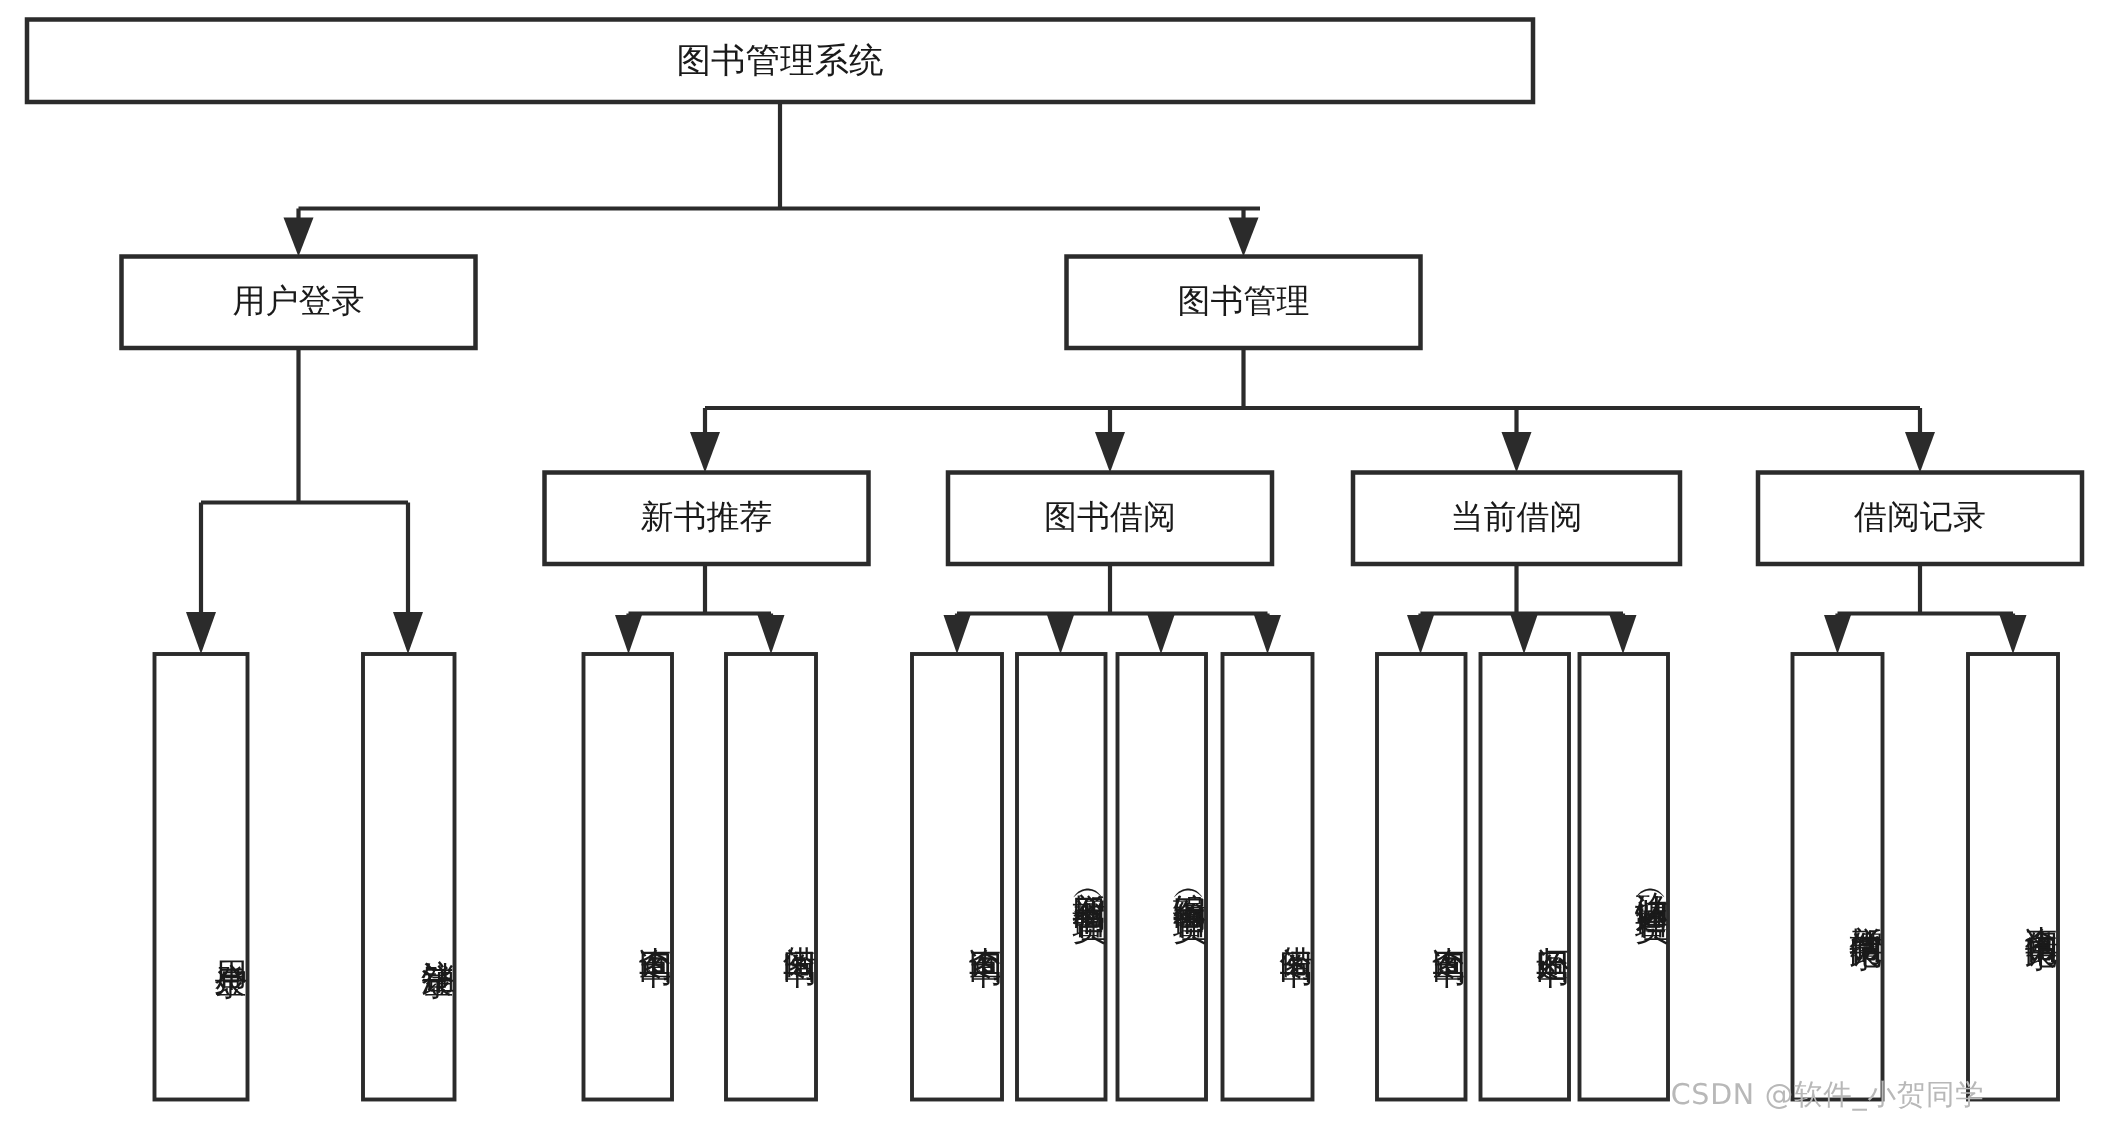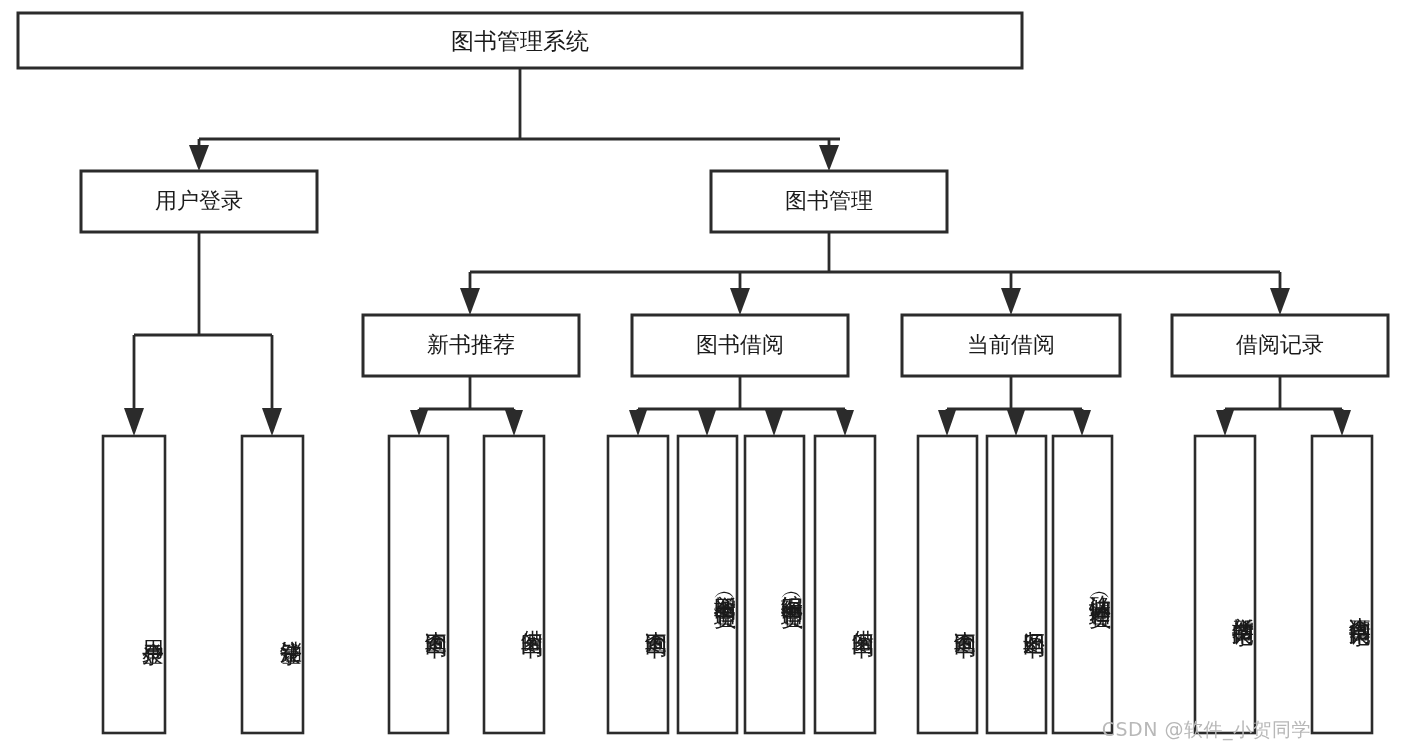--- a/index.html
+++ b/index.html
@@ -69,21 +69,21 @@
     font-family: "DejaVu Sans", "Liberation Sans", sans-serif;
     font-size: 22px;
     line-height: 1.05;
     letter-spacing: 2px;
     color: #1a1a1a;
     white-space: nowrap;
     pointer-events: none;
   }
   #watermark {
     position: absolute;
-    right: 20px;
+    right: 8px;
     bottom: 4px;
     font-family: "DejaVu Sans", "Liberation Sans", sans-serif;
     font-size: 19px;
     color: #b8b8b8;
     letter-spacing: 0.5px;
     white-space: nowrap;
   }
 </style>
 </head>
 <body>

